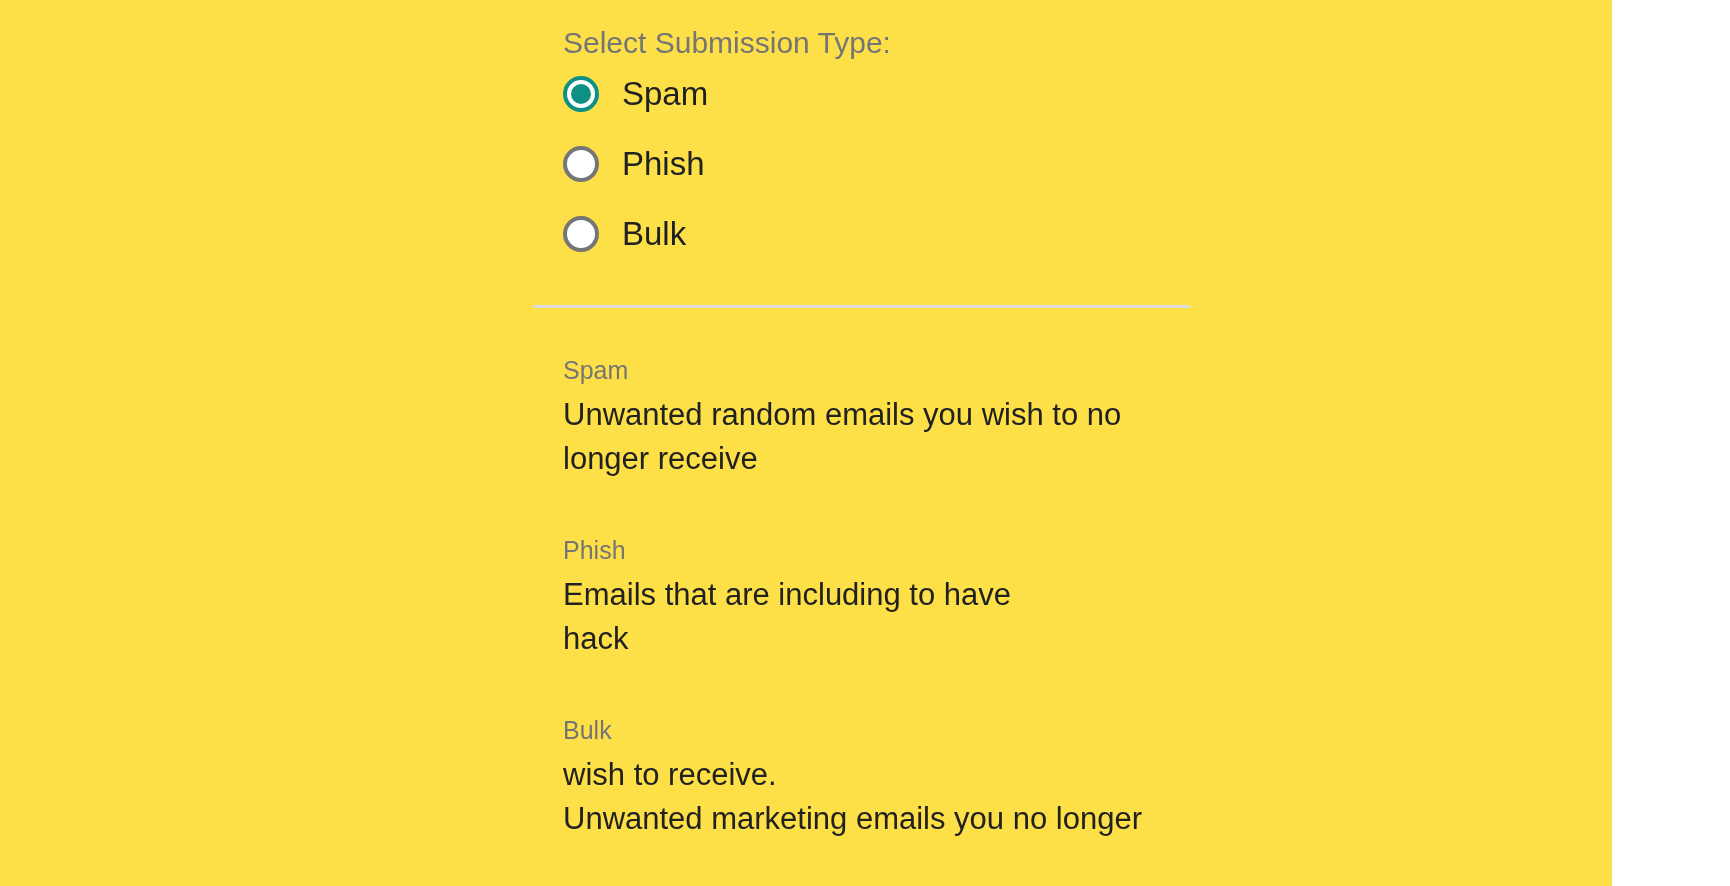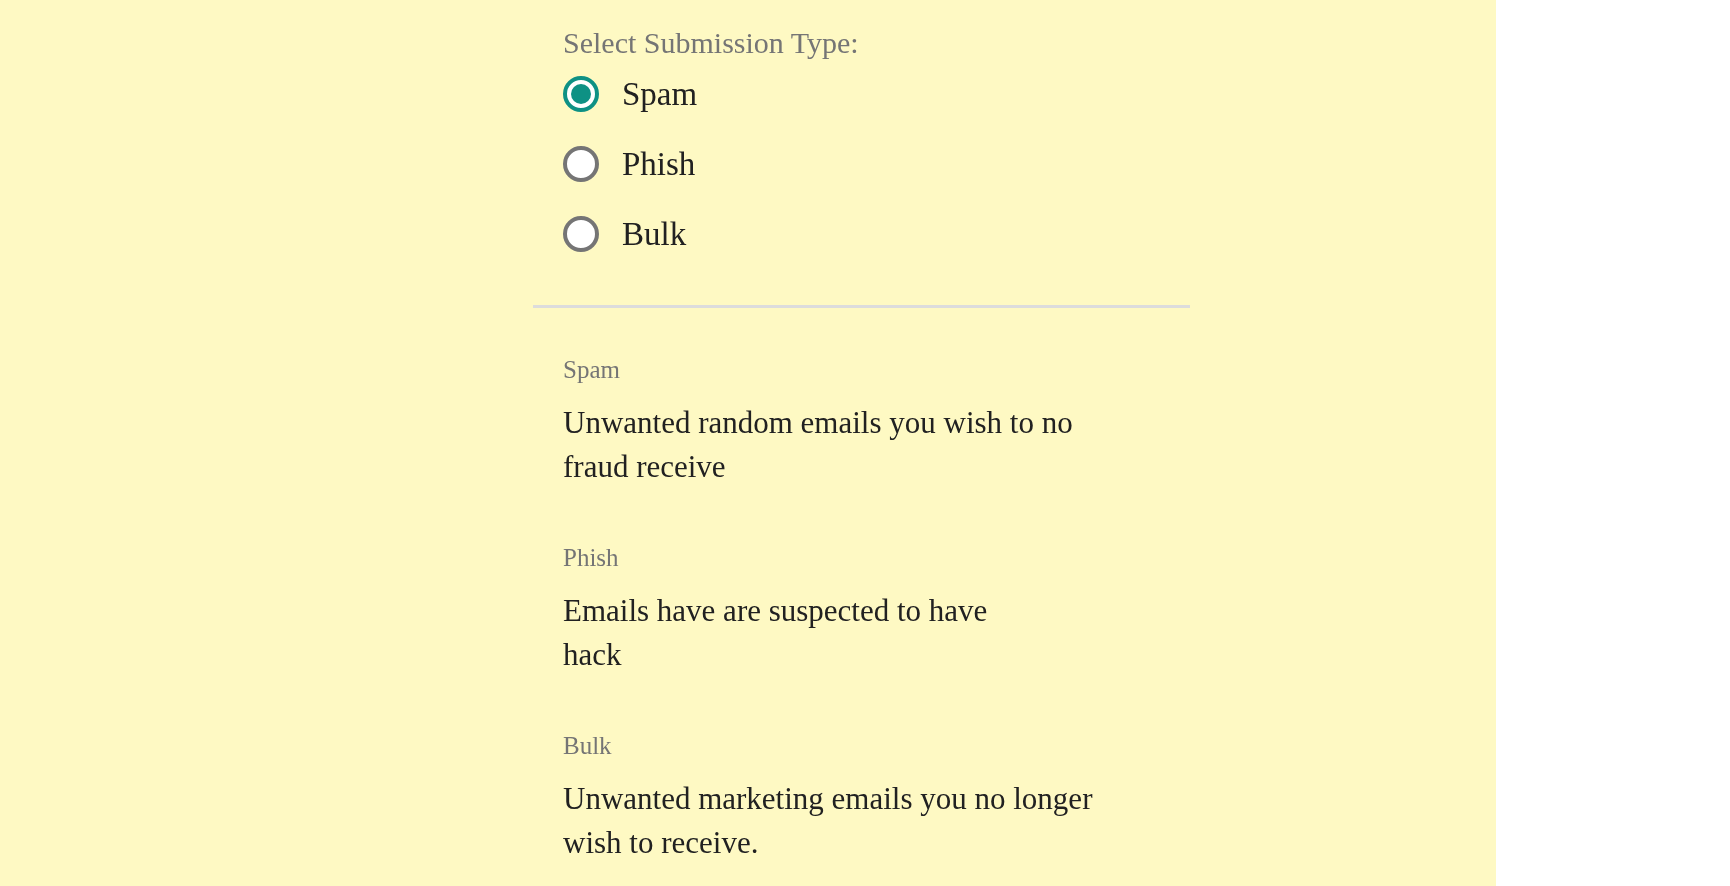--- a/index.html
+++ b/index.html
@@ -3,25 +3,24 @@
 <meta charset="utf-8">
 <style>
   html, body {
     margin: 0;
     padding: 0;
     background: #ffffff;
     font-family: "Liberation Sans", sans-serif;
   }
   .page {
     position: relative;
-    width: 1496px;
+    width: 1612px;
     height: 886px;
-    background: #fef9c3;
+    background: #fde047;
     overflow: hidden;
-    font-family: Liberation Serif, serif;
   }
   .panel {
     position: absolute;
     left: 533px;
     top: 0;
     width: 657px;
   }
   .prompt {
     margin: 26px 0 0 30px;
     font-size: 30px;
@@ -82,21 +81,21 @@
   }
   .desc-section.first {
     margin-top: 47px;
   }
   .desc-title {
     font-size: 25px;
     line-height: 30px;
     color: var(--heading-gray, #757575);
   }
   .desc-body {
-    margin-top: 16px;
+    margin-top: 8px;
     font-size: 31px;
     line-height: 44px;
     color: var(--text, #212121);
     max-width: 597px;
   }
 </style>
 </head>
 <body>
 
 <div class="page">
@@ -128,34 +127,34 @@
       </div>
 
     </div>
 
     <hr class="divider">
 
     <div class="desc-section first">
       <div class="desc-title">Spam</div>
       <div class="desc-body">
         <div>Unwanted random emails you wish to no</div>
-        <div>fraud receive</div>
+        <div>longer receive</div>
       </div>
     </div>
 
     <div class="desc-section">
       <div class="desc-title">Phish</div>
       <div class="desc-body">
-        <div>Emails have are suspected to have</div>
+        <div>Emails that are including to have</div>
         <div>hack</div>
       </div>
     </div>
 
     <div class="desc-section">
       <div class="desc-title">Bulk</div>
       <div class="desc-body">
+        <div>wish to receive.</div>
         <div>Unwanted marketing emails you no longer</div>
-        <div>wish to receive.</div>
       </div>
     </div>
 
   </div>
 </div>
 
 </body></html>

